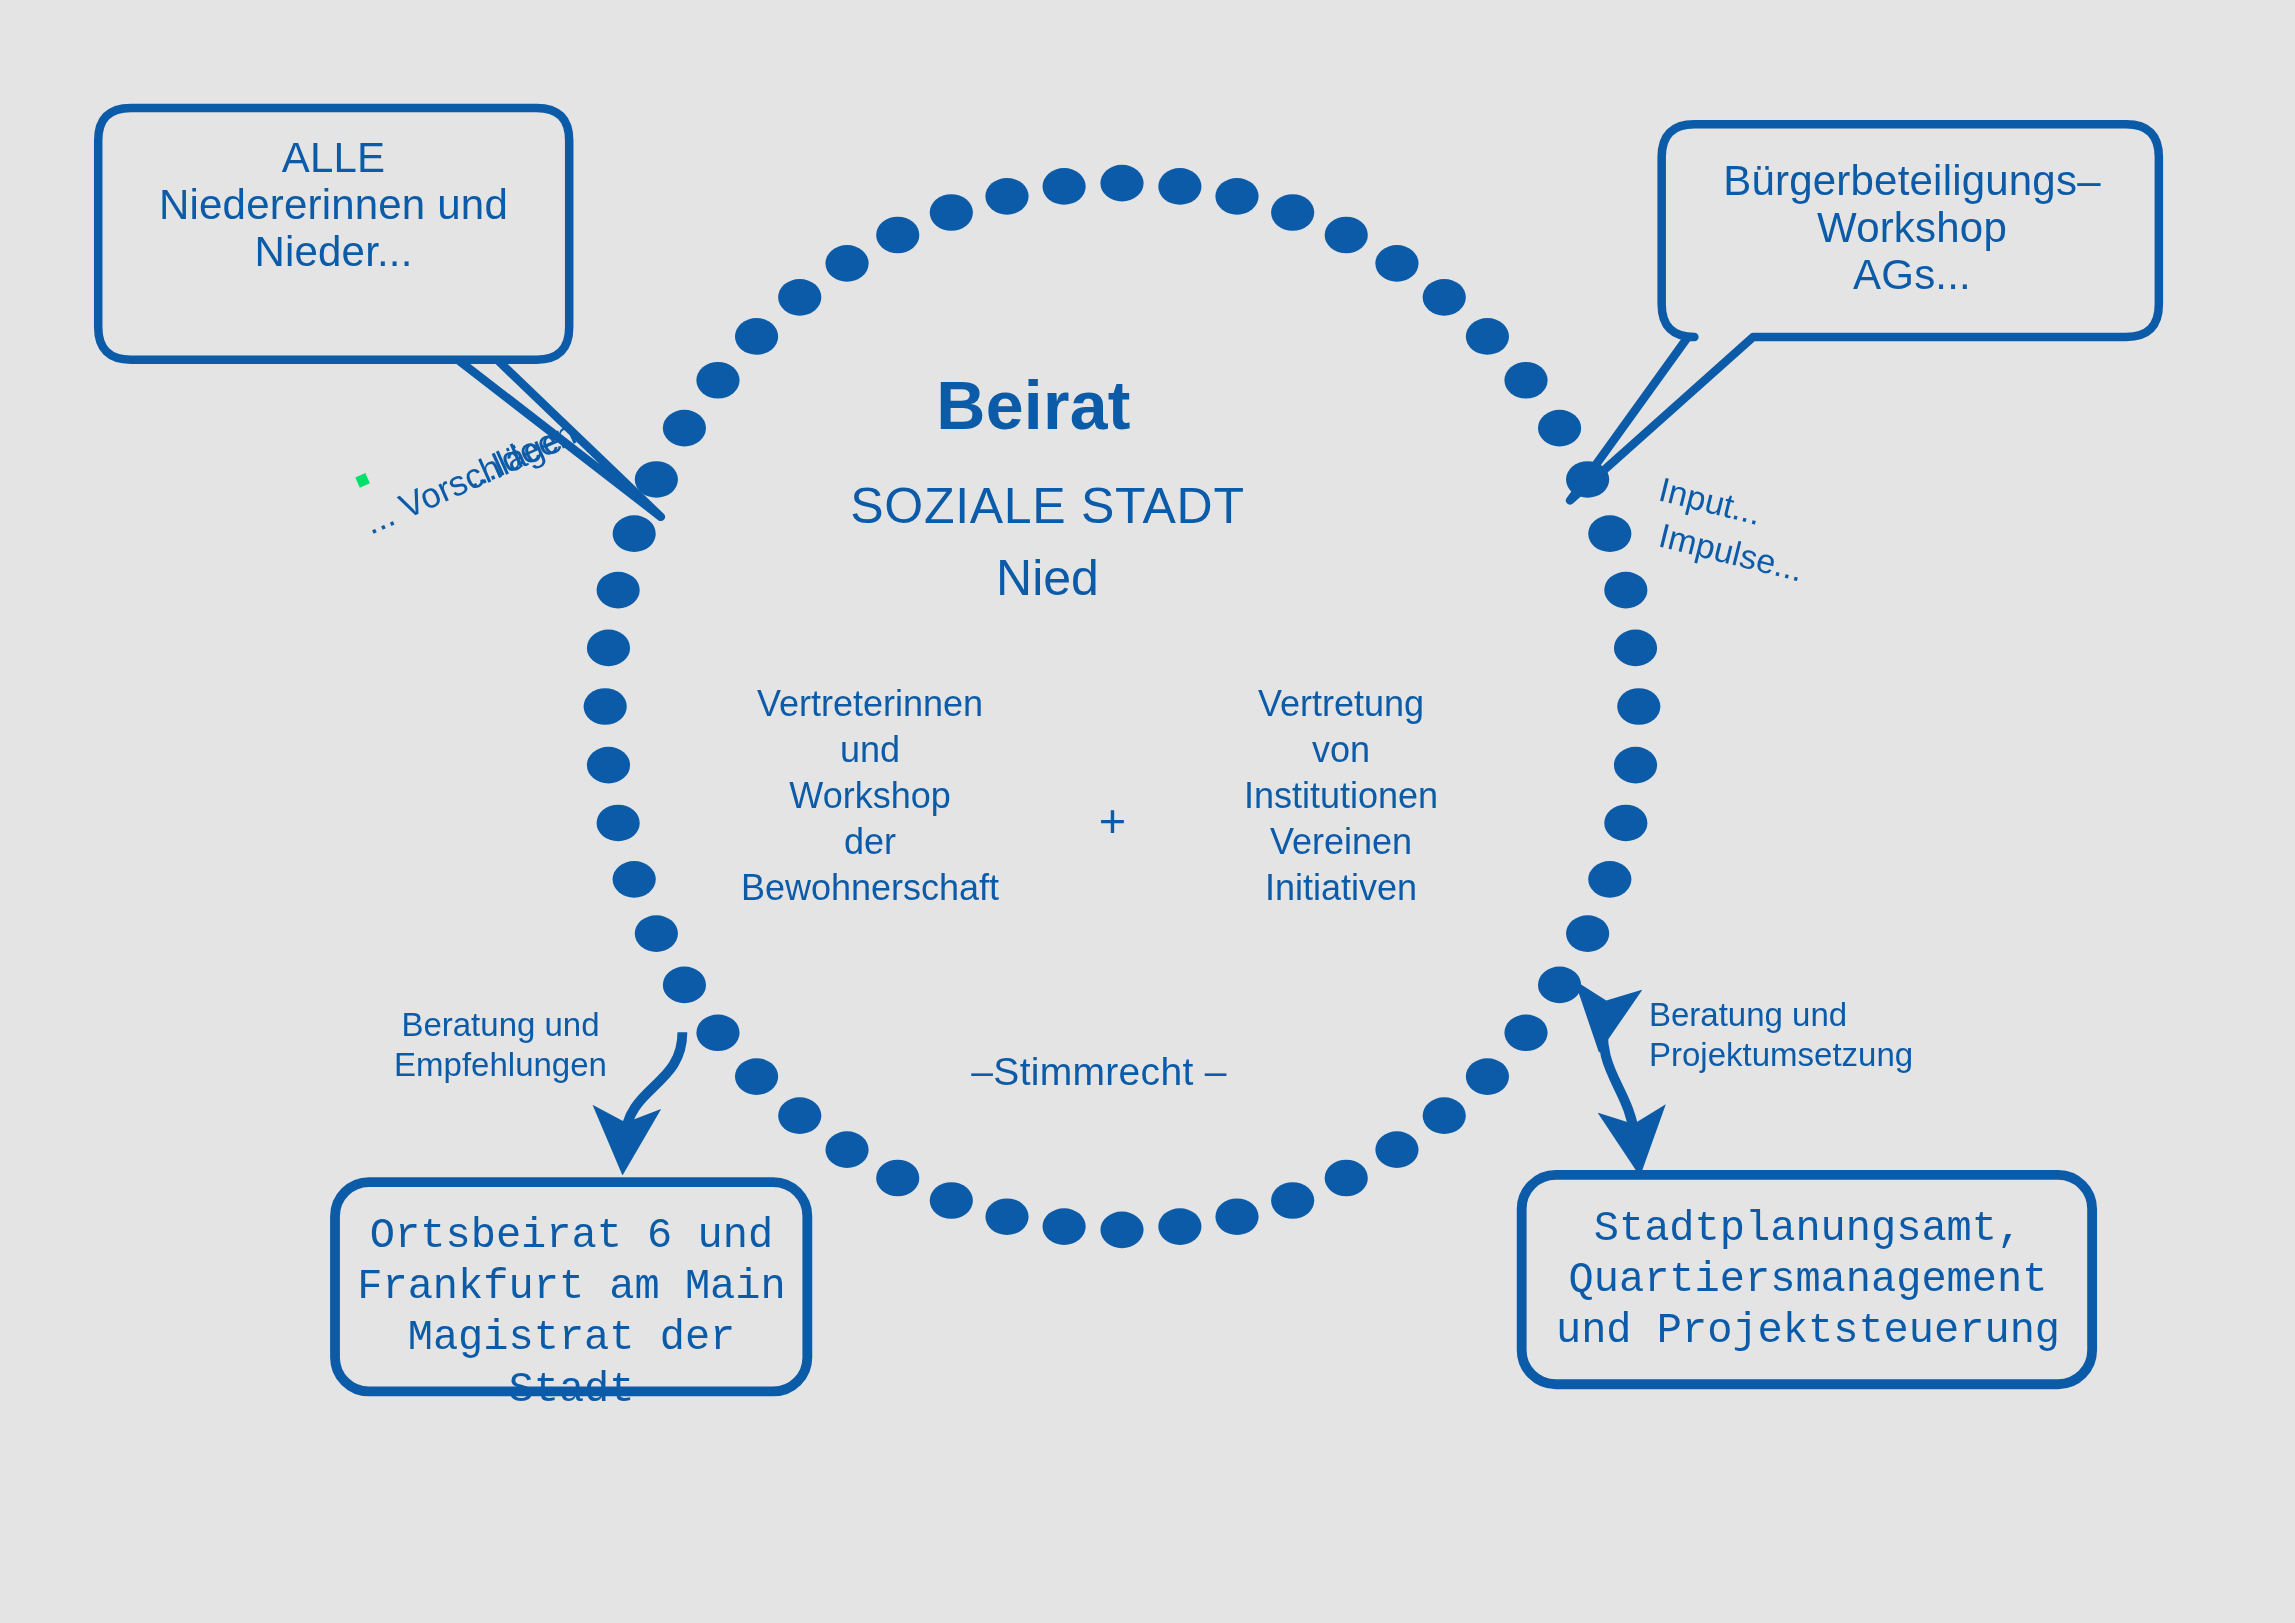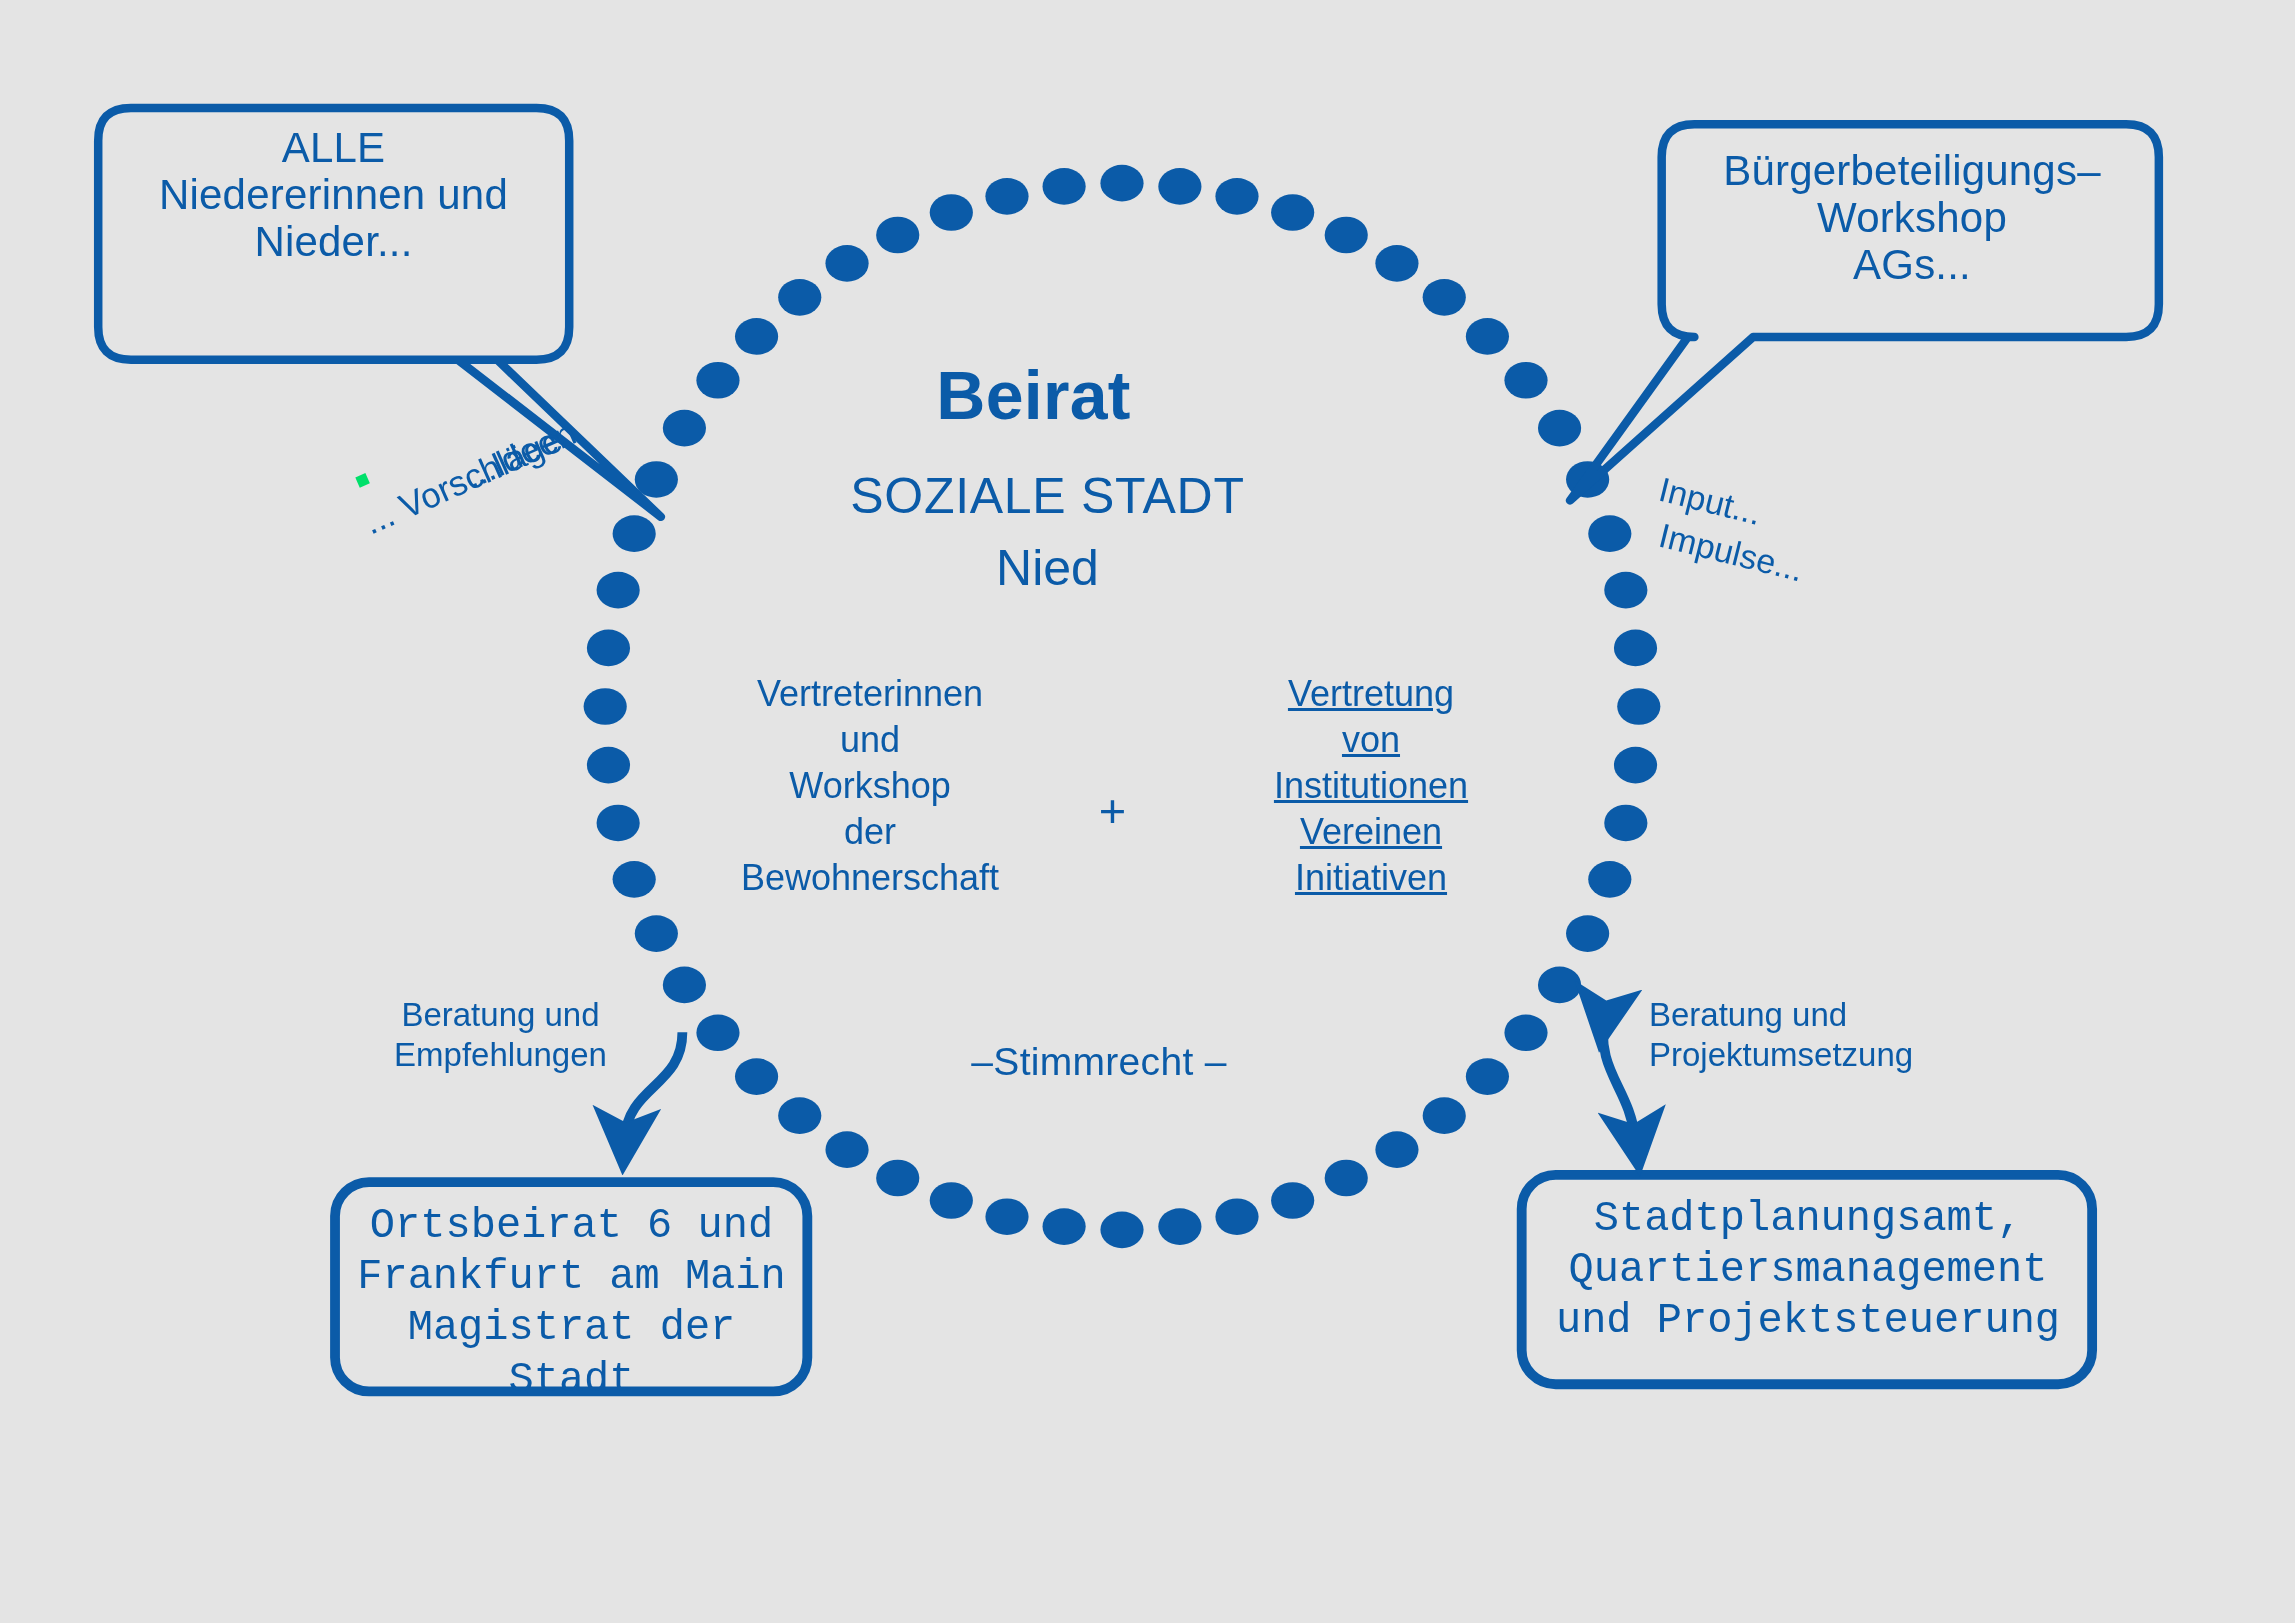--- a/index.html
+++ b/index.html
@@ -6,21 +6,21 @@
   body{
     font-family:"Liberation Sans", sans-serif;
     width:2295px;height:1623px;
     position:relative;overflow:hidden;
     background:#e4e4e4;
   }
   #stage{position:absolute;inset:0;width:2295px;height:1623px;}
   svg.layer{position:absolute;left:0;top:0;width:2295px;height:1623px;overflow:visible;}
 
   .txt{position:absolute;color:#0b5ba8;line-height:1.12;}
-  .ctr{text-align:center;}
+  .ctr{text-align:center;margin-top:10px;}
 
   
   .bubble-text{font-size:42px;letter-spacing:0.2px;}
   
   .beirat{font-size:68px;font-weight:bold;letter-spacing:0.3px;}
   .sozialestadt{font-size:50px;letter-spacing:0.7px;}
   .nied{font-size:50px;}
   
   .col{font-size:36px;line-height:1.28;}
   .plus{font-size:47px;}
@@ -159,21 +159,21 @@
   <div class="txt col ctr" style="left:667px;top:671px;width:406px;">
     <div>Vertreterinnen</div>
     <div>und</div>
     <div>Workshop</div>
     <div>der</div>
     <div>Bewohnerschaft</div>
   </div>
 
   <div class="txt plus ctr" style="left:1073px;top:785px;width:79px;">+</div>
 
-  <div class="txt col ctr" style="left:1188px;top:671px;width:366px;text-decoration:underline;">
+  <div class="txt col ctr" style="left:1158px;top:671px;width:366px;">
     <div>Vertretung</div>
     <div>von</div>
     <div>Institutionen</div>
     <div>Vereinen</div>
     <div>Initiativen</div>
   </div>
 
   <div class="txt stimmrecht ctr" style="left:883px;top:1040px;width:432px;">–Stimmrecht  –</div>
 
   <div class="txt rot-left" style="left:458px;top:458px;width:236px;transform:rotate(-24deg);transform-origin:left top;">...Ideen</div>

